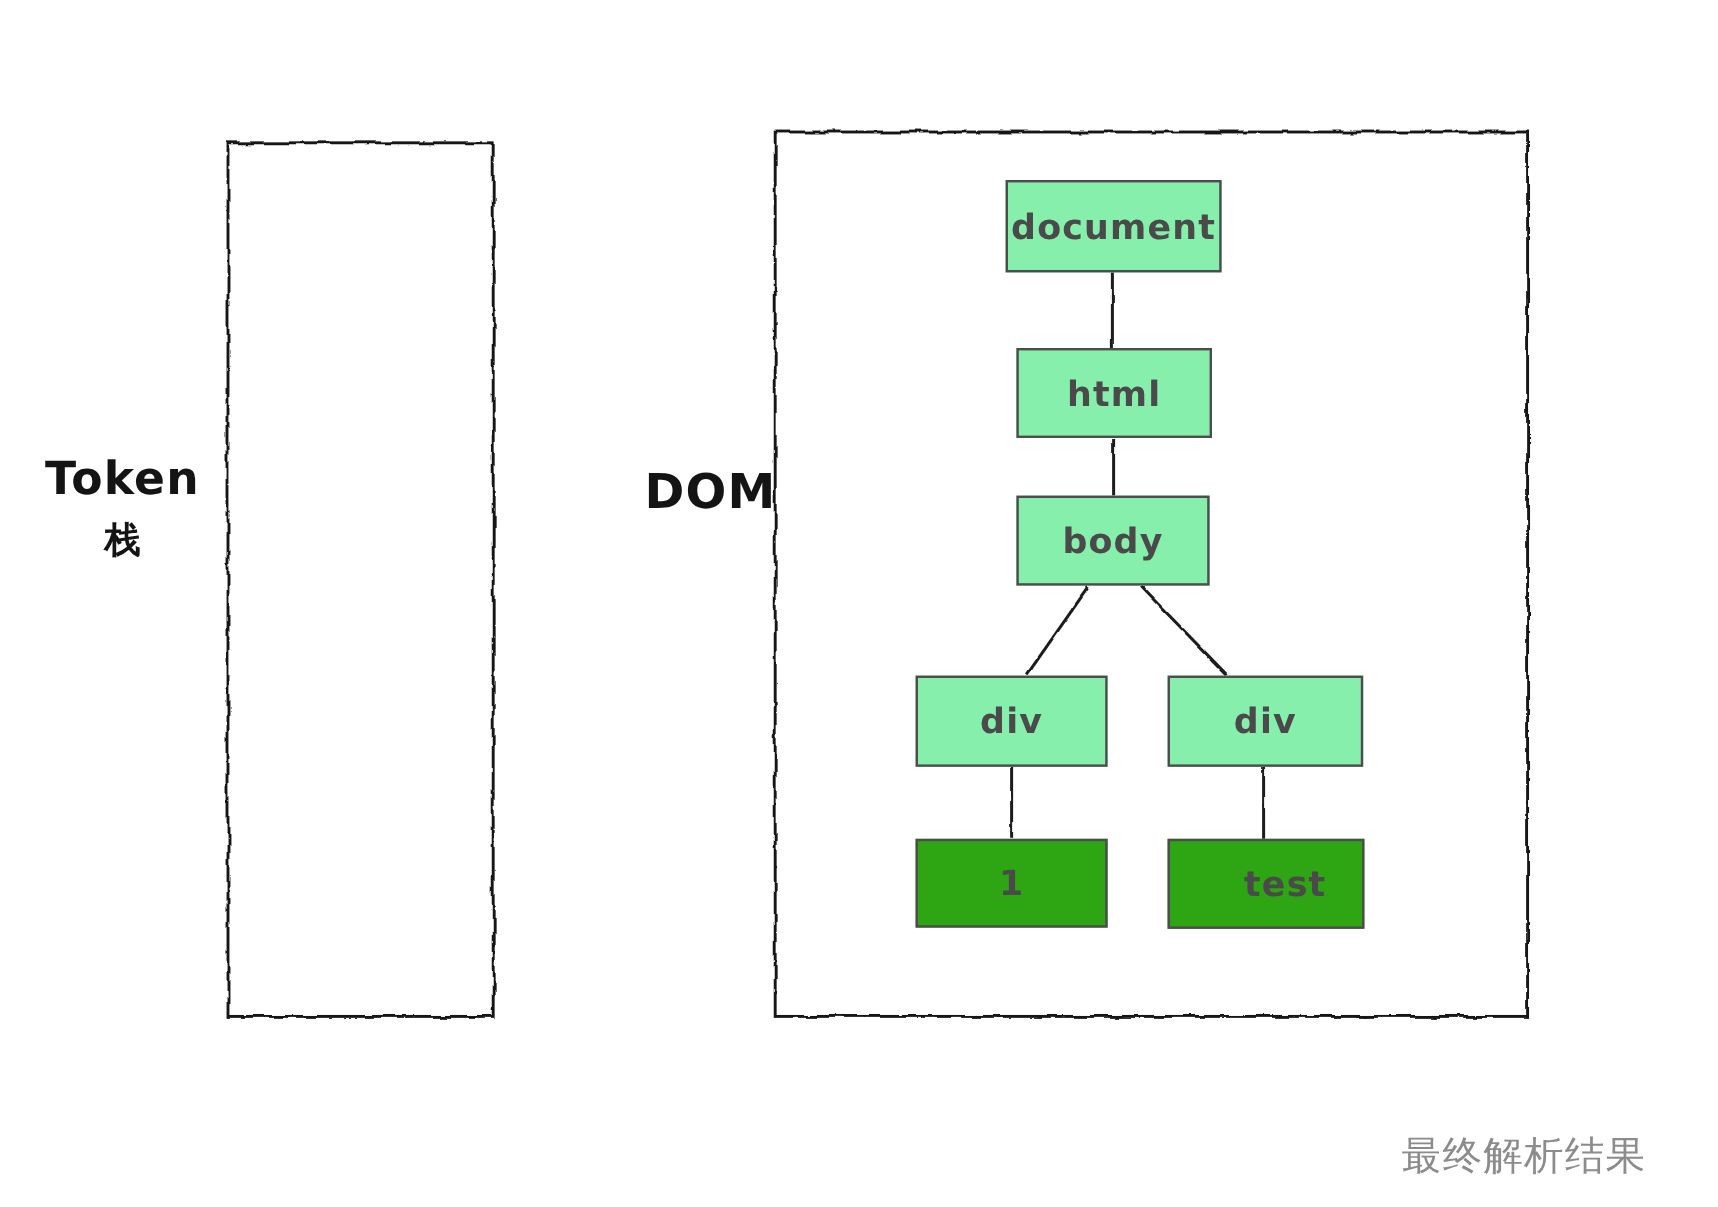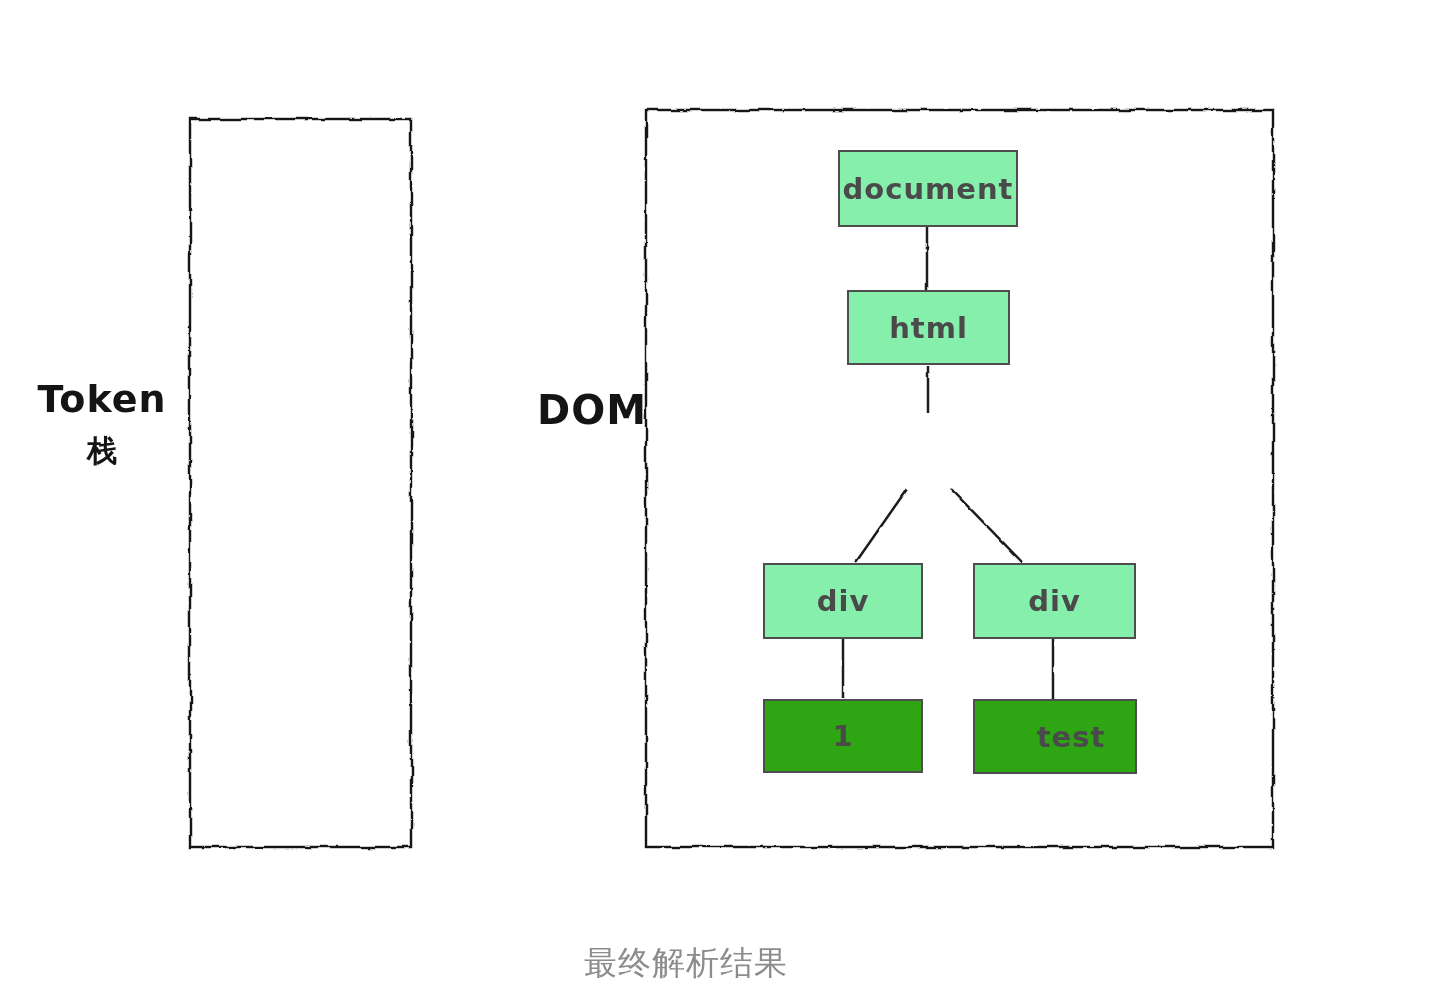--- a/index.html
+++ b/index.html
@@ -72,21 +72,21 @@
   .n-div-left { left: 763px; top: 563px; width: 160px; height: 76px; }
   .n-div-right{ left: 973px; top: 563px; width: 163px; height: 76px; }
   .n-text-1   { left: 763px; top: 699px; width: 160px; height: 74px; }
   .n-text-test{ left: 973px; top: 699px; width: 164px; height: 75px; padding-left: 32px; }
 
   .caption {
     position: absolute;
     left: 0;
     top: 941px;
     width: 1372px;
-    text-align: center;
+    text-align: right;
     font-family: "Liberation Sans", "DejaVu Sans", sans-serif;
     font-size: 33px;
     color: #8c8c8c;
     letter-spacing: 1px;
   }
 </style>
 </head>
 <body>
 
 <div class="canvas">
@@ -125,20 +125,23 @@
   <div class="side-label dom-label">DOM</div>
 
   <div class="node element n-document">
     <span>document</span>
   </div>
 
   <div class="node element n-html">
     <span>html</span>
   </div>
 
+  <div class="node element n-body">
+    <span>body</span>
+  </div>
 
   <div class="node element n-div-left">
     <span>div</span>
   </div>
 
   <div class="node element n-div-right">
     <span>div</span>
   </div>
 
   <div class="node textnode n-text-1">

